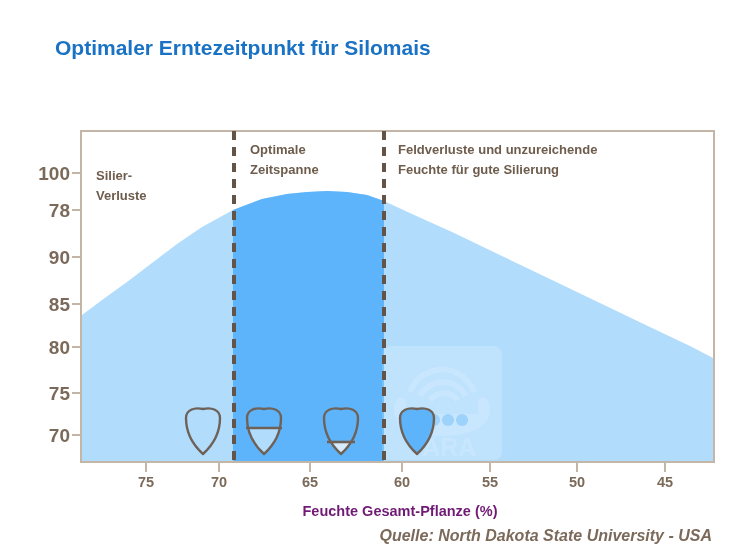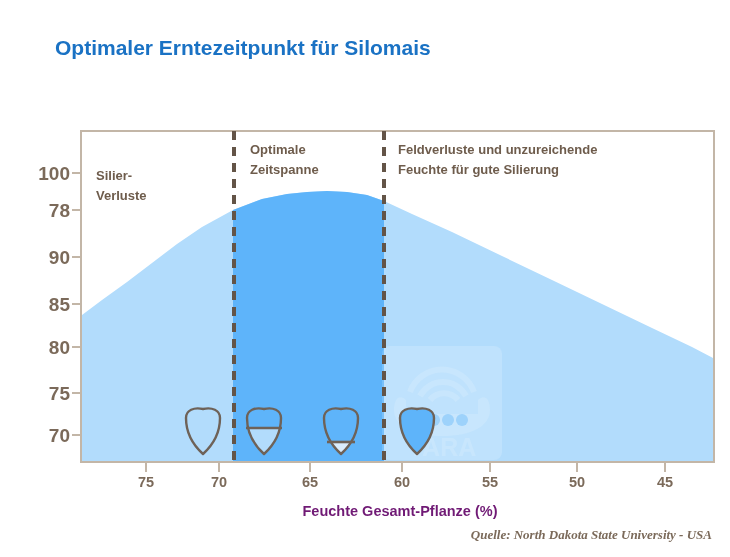--- a/index.html
+++ b/index.html
@@ -117,25 +117,24 @@
     font-size: 14.5px;
     font-weight: bold;
     color: #701a75;
   }
   .xlabel-shift { padding-left: 70px; display: inline-block; }
 
   .source {
     position: absolute;
     top: 527px;
     right: 18px;
-    font-size: 13px;
+    font-size: 16px;
     font-weight: bold;
     font-style: italic;
     color: #7b6a5a;
-    font-family: Liberation Serif, serif;
   }
 
   
   .zone-label {
     position: absolute;
     font-size: 13px;
     font-weight: bold;
     color: #6e5c4c;
     line-height: 20px;
     white-space: pre-line;

